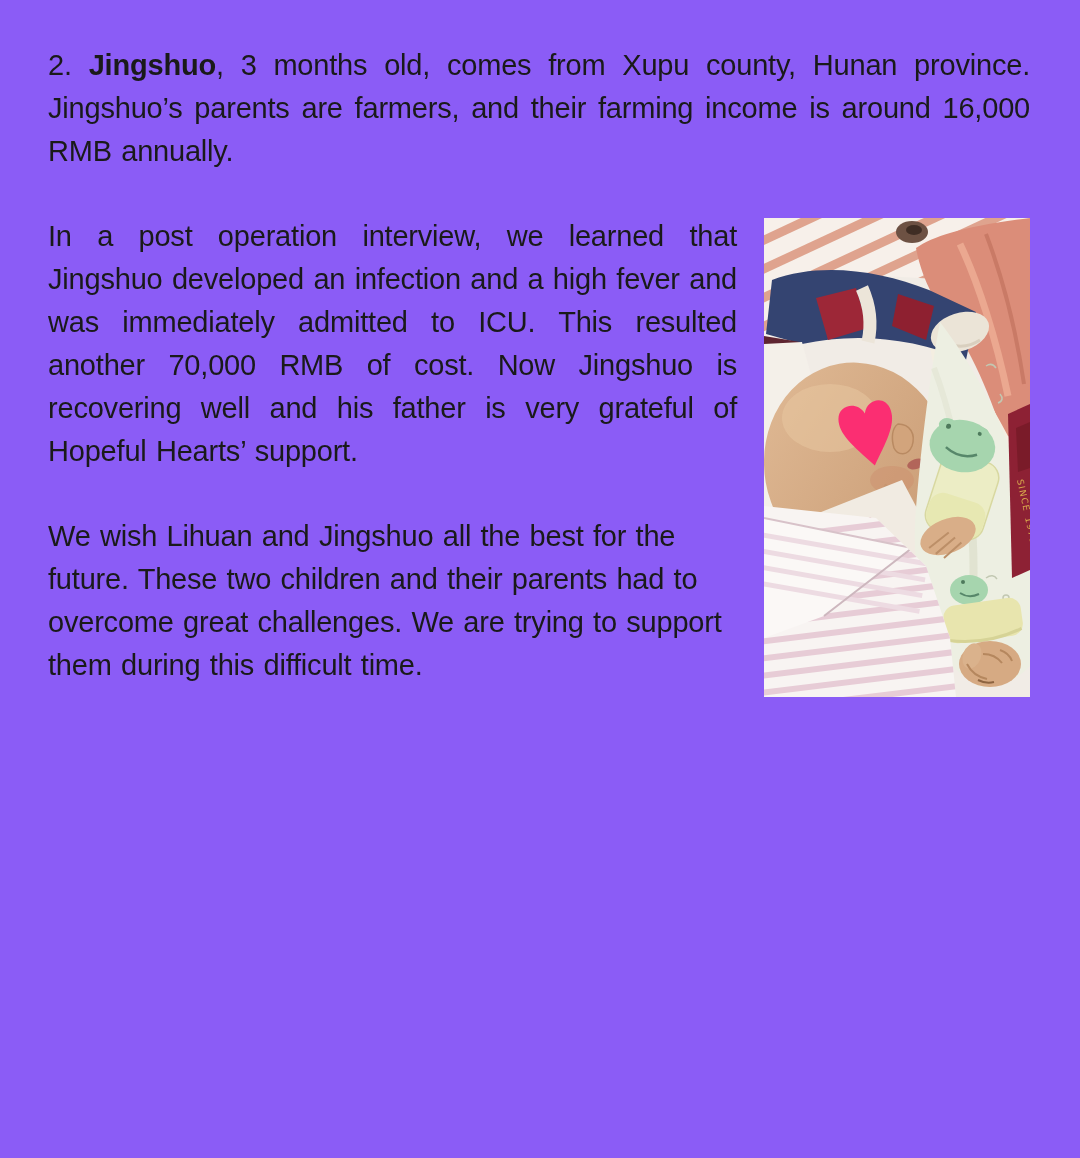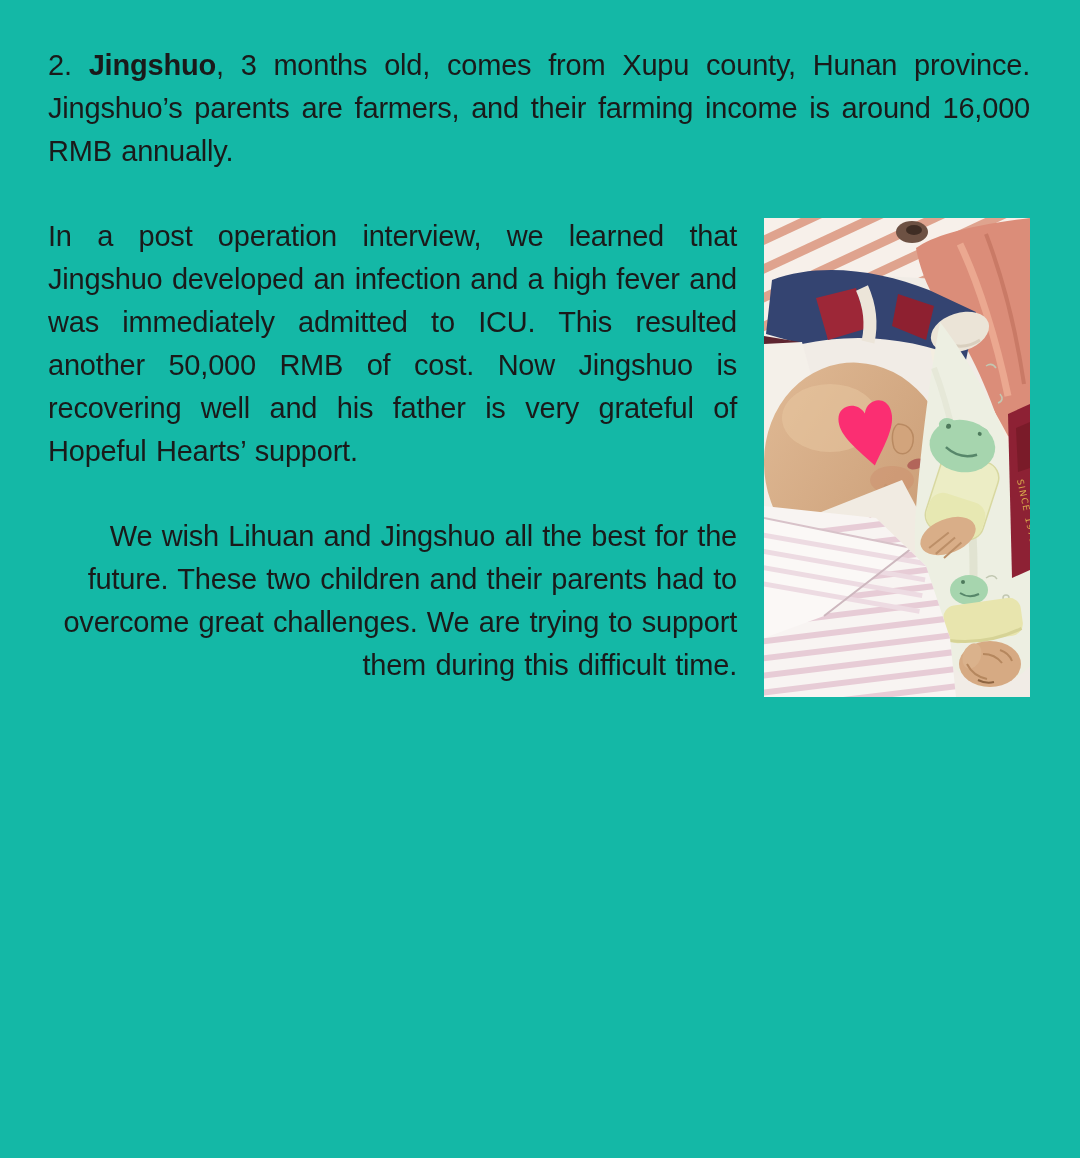--- a/index.html
+++ b/index.html
@@ -7,32 +7,32 @@
     width: 1080px;
     min-height: 1158px;
     background: #ffffff;
     font-family: "Liberation Sans", "DejaVu Sans", sans-serif;
   }
   .page {
     box-sizing: border-box;
     width: 1080px;
     min-height: 1158px;
     padding: 44px 50px 36px 48px;
-    background: #14b8a6;
+    background: #8b5cf6;
   }
   .para {
     font-size: 29px;
     line-height: 43px;
     letter-spacing: -0.2px;
     word-spacing: 1.5px;
     color: #1a1a1a;
     margin: 0 0 42px 0;
     text-align: justify;
   }
-  .para.left { text-align: right; }
+  .para.left { text-align: left; }
   .para b { font-weight: bold; }
   .photo-float {
     float: right;
     width: 266px;
     height: 479px;
     margin: 3px 0 18px 27px;
     display: block;
   }
   .photo-float svg { display: block; width: 266px; height: 479px; }
 </style>
@@ -210,18 +210,18 @@
         </g>
 
         <g transform="translate(76,178) rotate(-12 29 37)">
           <path d="M29,17 C24,3 5,3 2,17 C-1,31 10,46 28,70 C43,50 57,35 55,19 C53,3 34,3 29,17 Z" fill="#fb2e72"></path>
         </g>
       </g>
     </svg>
         </span></p>
 
 
-    <p class="para"><span>In a post operation interview, we learned that Jingshuo developed an infection and a high fever and was immediately admitted to ICU. This resulted another 50,000 RMB of cost. Now Jingshuo is recovering well and his father is very grateful of Hopeful Hearts’ support.</span></p>
+    <p class="para"><span>In a post operation interview, we learned that Jingshuo developed an infection and a high fever and was immediately admitted to ICU. This resulted another 70,000 RMB of cost. Now Jingshuo is recovering well and his father is very grateful of Hopeful Hearts’ support.</span></p>
 
     <p class="para left"><span>We wish Lihuan and Jingshuo all the best for the future. These two children and their parents had to overcome great challenges. We are trying to support them during this difficult time.</span></p>
 
   </article>
 </div>
 
 </body></html>

